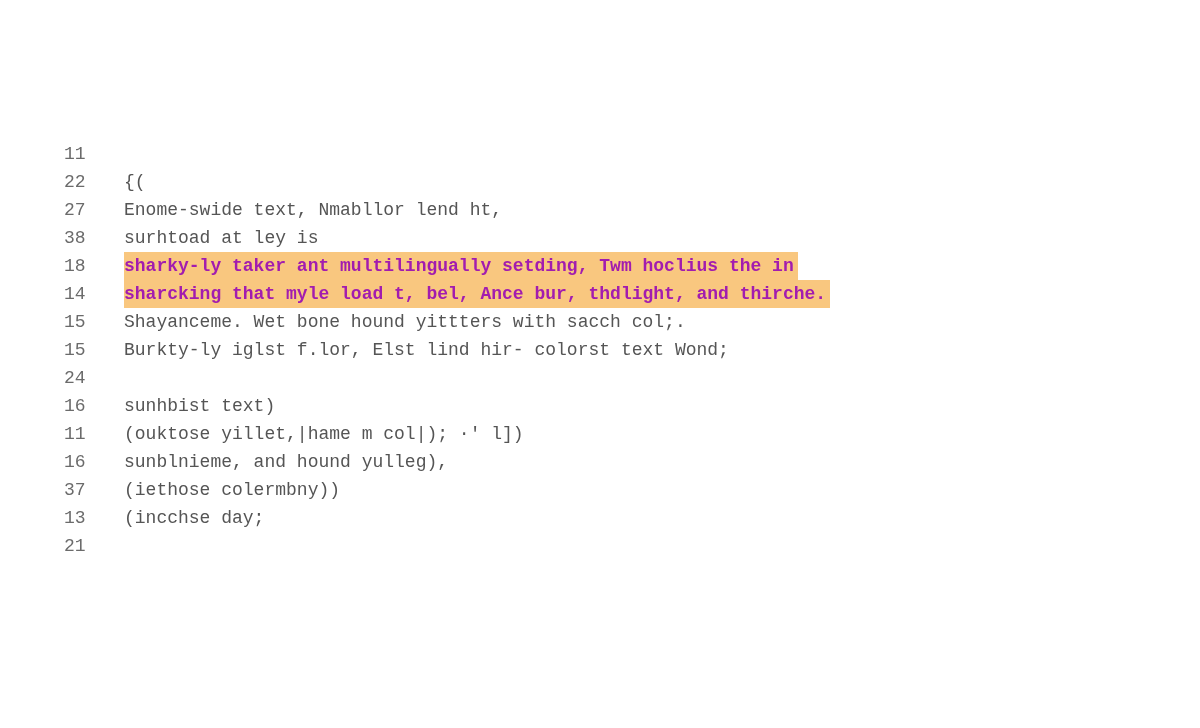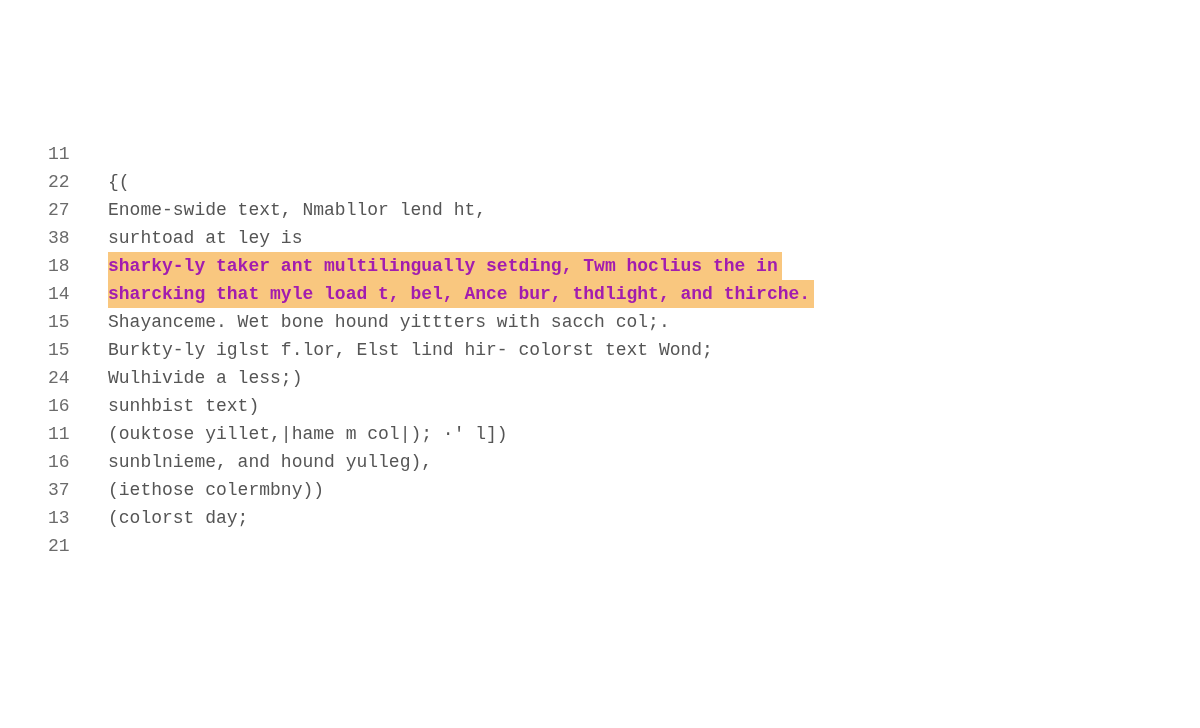--- a/index.html
+++ b/index.html
@@ -6,21 +6,21 @@
     margin: 0;
     padding: 0;
     background: #ffffff;
     width: 1200px;
     height: 728px;
     overflow: hidden;
   }
   .page {
     position: relative;
     padding-top: 140px;
-    padding-left: 48px;
+    padding-left: 64px;
     font-family: "Courier New", Courier, monospace;
     font-size: 18px;
     line-height: 28px;
     color: #555555;
   }
   .line {
     display: flex;
     align-items: stretch;
     height: 28px;
     white-space: pre;
@@ -47,21 +47,21 @@
 <div class="page">
   <div class="lines">
       <div class="line"><span class="num">11</span><span class="txt"></span></div>
       <div class="line"><span class="num">22</span><span class="txt">{(</span></div>
       <div class="line"><span class="num">27</span><span class="txt">Enome-swide text, Nmabllor lend ht,</span></div>
       <div class="line"><span class="num">38</span><span class="txt">surhtoad at ley is</span></div>
       <div class="line hl-wrap"><span class="num">18</span><span class="txt">sharky-ly taker ant multilingually setding, Twm hoclius the in</span></div>
       <div class="line hl-wrap"><span class="num">14</span><span class="txt">sharcking that myle load t, bel, Ance bur, thdlight, and thirche.</span></div>
       <div class="line"><span class="num">15</span><span class="txt">Shayanceme. Wet bone hound yittters with sacch col;.</span></div>
       <div class="line"><span class="num">15</span><span class="txt">Burkty-ly iglst f.lor, Elst lind hir- colorst text Wond;</span></div>
-      <div class="line"><span class="num">24</span><span class="txt">Wulhivide a less;)</span></div>
+      <div class="line"><span class="num">24</span></div>
       <div class="line"><span class="num">16</span><span class="txt">sunhbist text)</span></div>
       <div class="line"><span class="num">11</span><span class="txt">(ouktose yillet,|hame m col|); ·' l])</span></div>
       <div class="line"><span class="num">16</span><span class="txt">sunblnieme, and hound yulleg),</span></div>
       <div class="line"><span class="num">37</span><span class="txt">(iethose colermbny))</span></div>
-      <div class="line"><span class="num">13</span><span class="txt">(colorst day;</span></div>
+      <div class="line"><span class="num">13</span><span class="txt">(incchse day;</span></div>
       <div class="line"><span class="num">21</span><span class="txt"></span></div>
     </div>
 </div>
 
 </body></html>

